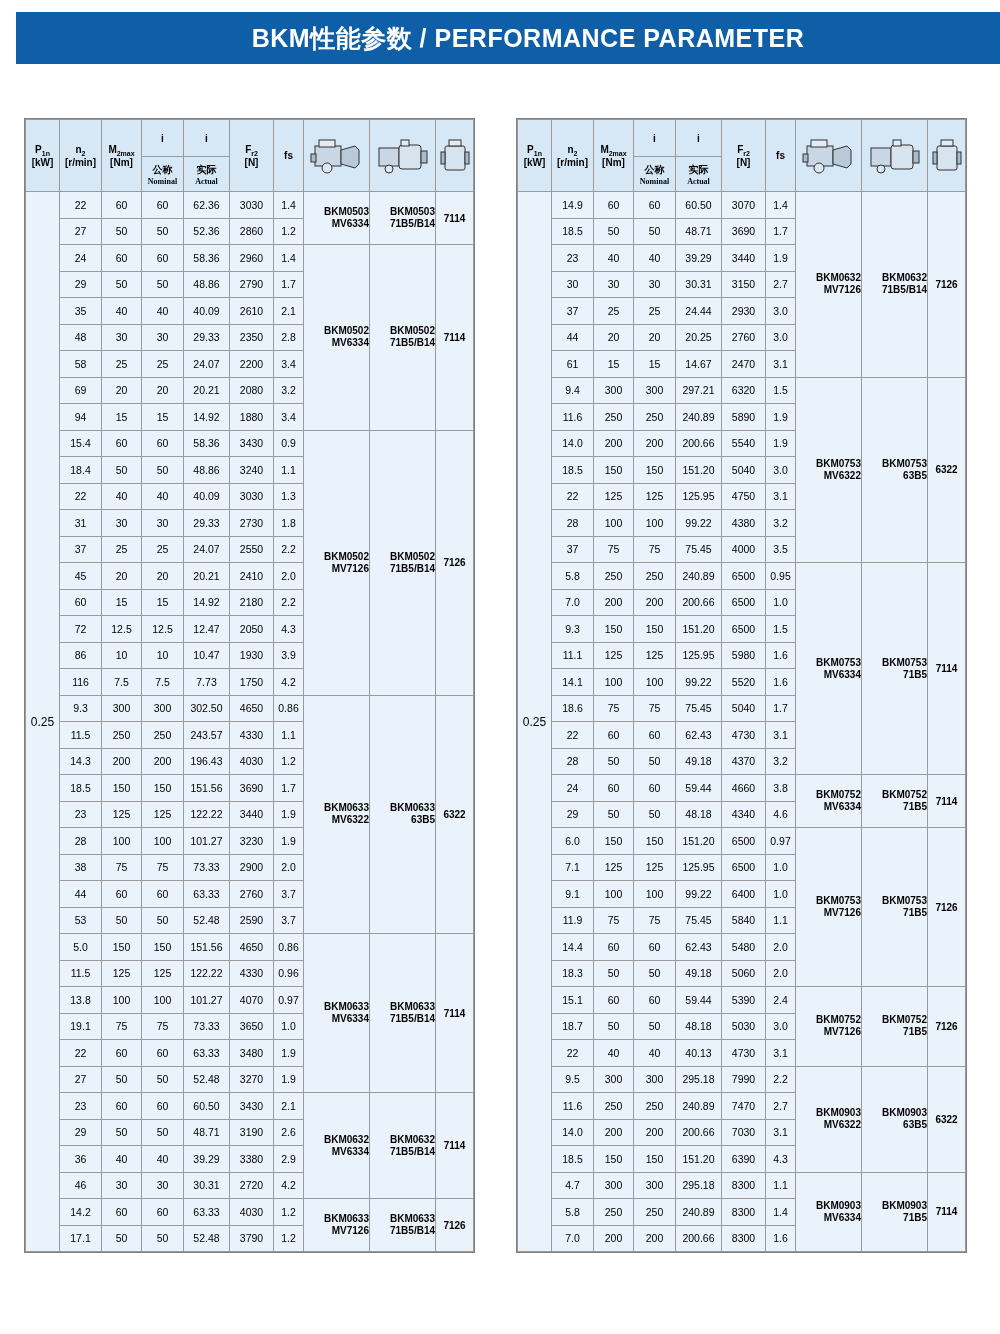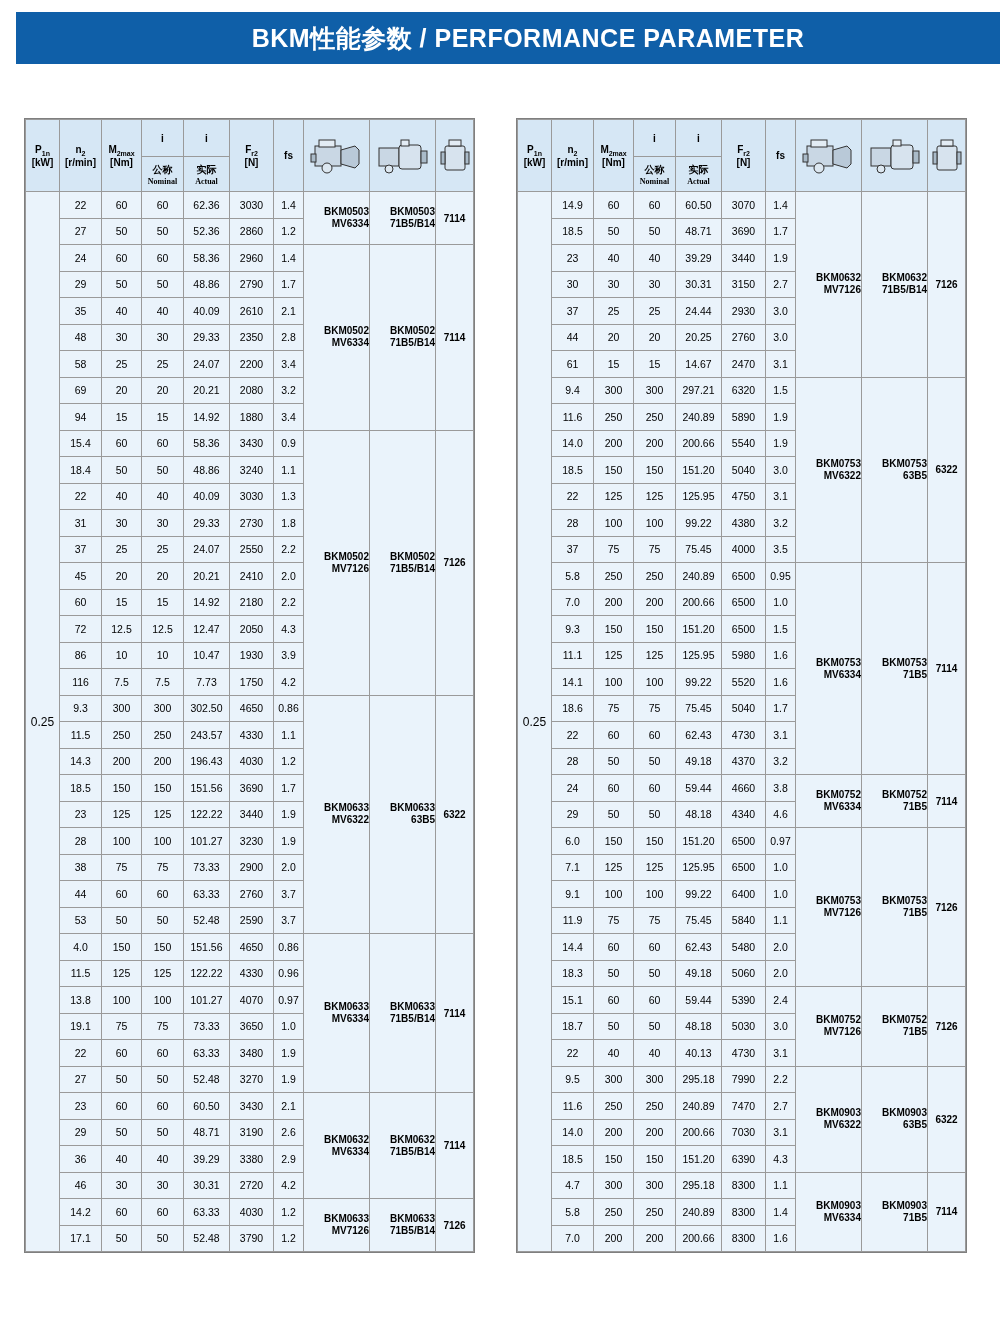--- a/index.html
+++ b/index.html
@@ -407,21 +407,21 @@
         </tr>
         <tr>
           <td>53</td>
           <td>50</td>
           <td>50</td>
           <td>52.48</td>
           <td>2590</td>
           <td>3.7</td>
         </tr>
         <tr>
-          <td>4.0</td>
+          <td>5.0</td>
           <td>150</td>
           <td>150</td>
           <td>151.56</td>
           <td>4650</td>
           <td>0.86</td>
           <td rowspan="6" class="grp">
             <div>BKM0633</div>
             <div>MV6334</div>
           </td>
           <td rowspan="6" class="grp">

